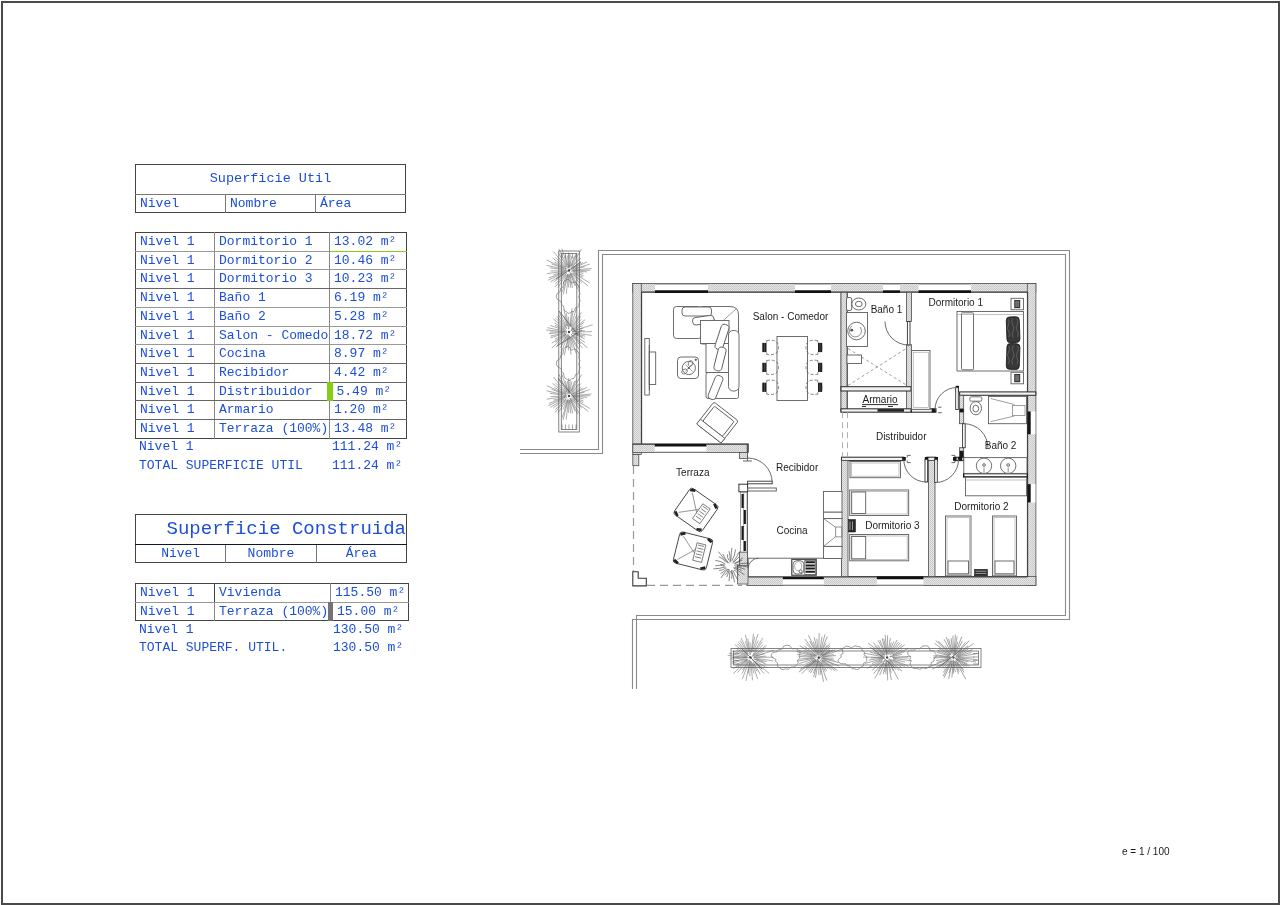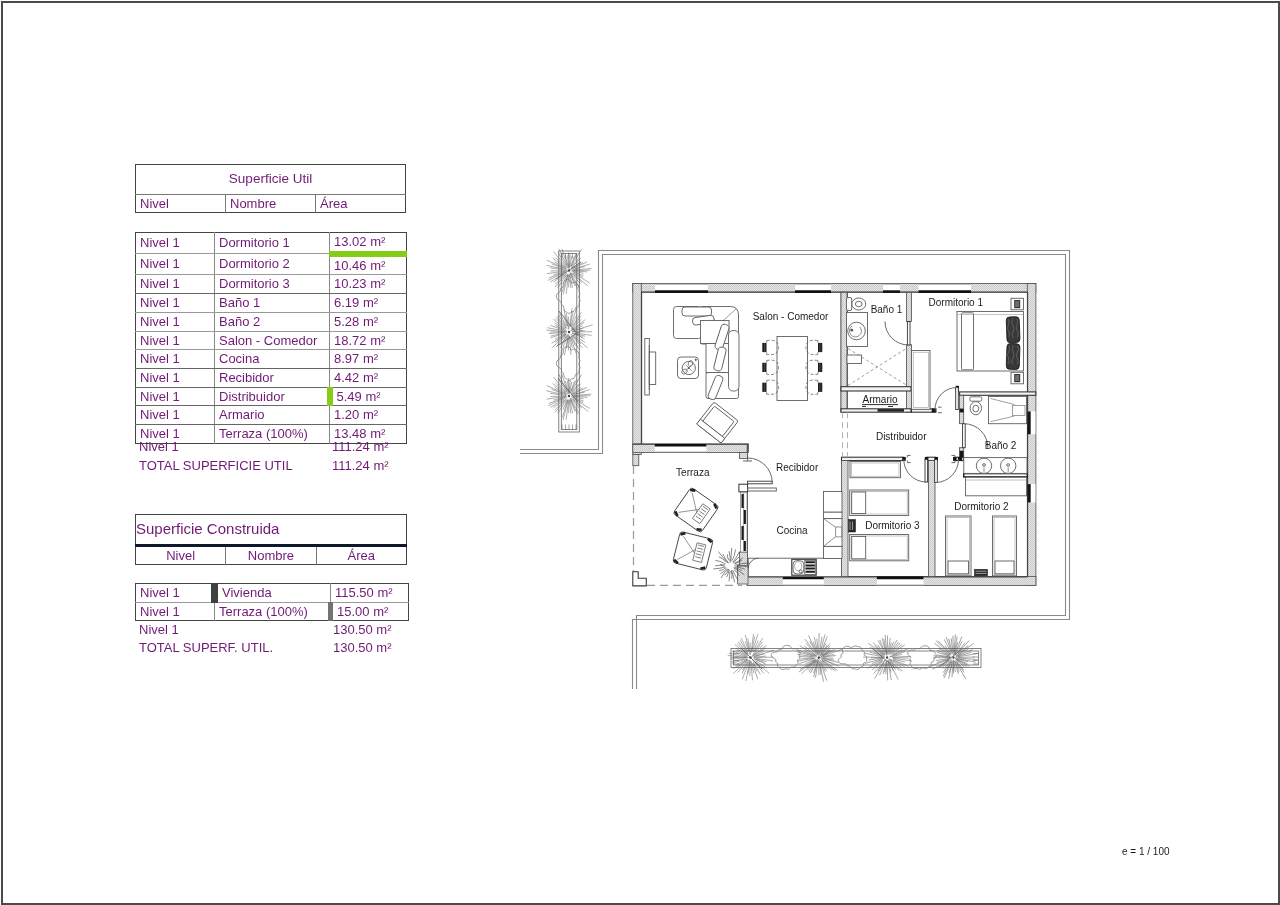--- a/index.html
+++ b/index.html
@@ -1,19 +1,19 @@
 <!DOCTYPE html>
 <html><head>
 <meta charset="utf-8">
 <style>
 html,body{margin:0;padding:0;background:#fff;}
 #page{position:relative;width:1280px;height:905px;background:#ffffff;overflow:hidden;will-change:transform;transform:translateZ(0);
   font-family:"Liberation Sans", sans-serif;color:#1c1c1c;}
 #frame{position:absolute;left:1px;top:1px;width:1275px;height:900px;border:2px solid #4a4a4a;}
-.tbl{position:absolute;font-size:13px;color:#701a75;}
+.tbl{position:absolute;font-size:13px;color:#1d4ed8;font-family:Liberation Mono, monospace;}
 .tbl table{border-collapse:collapse;table-layout:fixed;}
 .tbl td{box-sizing:border-box;padding:0 0 0 4px;height:17.7px;line-height:17.7px;overflow:hidden;white-space:nowrap;}
 svg text{font-family:"Liberation Sans",sans-serif;fill:#1c1c1c;}
 </style>
 </head>
 <body>
 <div id="page">
 
 <div id="frame"></div>
 
@@ -31,21 +31,21 @@
 </tbody>
       </table>
 </div>
 
 <div class="tbl" style="left:135px;top:232px;width:271px;">
 <table style="width:271px;border:1px solid #444;">
 <tbody>
           <tr>
             <td style="width:79px;border-bottom:1px solid #999;">Nivel 1</td>
             <td style="width:115px;border-left:1px solid #888;border-bottom:1px solid #999;">Dormitorio 1</td>
-            <td style="width:77px;border-left:1px solid #888;border-bottom:6px solid #84cc16;">13.02 m²</td>
+            <td style="width:77px;border-left:1px solid #888;border-bottom:1px solid #84cc16;">13.02 m²</td>
           </tr>
 <tr>
             <td style="border-bottom:1px solid #999;">Nivel 1</td>
             <td style="border-left:1px solid #888;border-bottom:1px solid #999;">Dormitorio 2</td>
             <td style="border-left:1px solid #888;border-bottom:1px solid #999;">10.46 m²</td>
           </tr>
 <tr>
             <td style="border-bottom:1px solid #666;">Nivel 1</td>
             <td style="border-left:1px solid #888;border-bottom:1px solid #666;">Dormitorio 3</td>
             <td style="border-left:1px solid #888;border-bottom:1px solid #666;margin-left:20px;">10.23 m²</td>
@@ -96,37 +96,37 @@
 <div style="position:absolute;left:4px;top:206px;line-height:17.7px;">Nivel 1</div>
 <div style="position:absolute;left:197px;top:206px;line-height:17.7px;">111.24 m²</div>
 <div style="position:absolute;left:4px;top:224.5px;line-height:17.7px;">TOTAL SUPERFICIE UTIL</div>
 <div style="position:absolute;left:197px;top:224.5px;line-height:17.7px;">111.24 m²</div>
 </div>
 
 <div class="tbl" style="left:135px;top:514px;width:272px;">
 <table style="width:272px;border:1px solid #444;">
 <tbody>
           <tr>
-            <td colspan="3" style="text-align:left;font-size:15px;height:28.5px;line-height:28.5px;border-bottom:3px solid #0f172a;padding:0;">Superficie Construida</td>
+            <td colspan="3" style="text-align:right;font-size:19px;height:28.5px;line-height:28.5px;border-bottom:1px solid #0f172a;padding:0;">Superficie Construida</td>
           </tr>
 <tr>
 <td style="width:79px;text-align:center;padding:0;">Nivel</td>
 <td style="width:116px;text-align:center;padding:0;border-left:1px solid #777;">Nombre</td>
 <td style="width:78px;text-align:center;padding:0;border-left:1px solid #777;">Área</td>
 </tr>
 </tbody>
       </table>
 </div>
 
 <div class="tbl" style="left:135px;top:583px;width:272px;">
 <table style="width:272px;border:1px solid #444;">
 <tbody>
           <tr>
             <td style="width:79px;border-bottom:1px solid #999;">Nivel 1</td>
-            <td style="width:116px;border-left:7px solid #404040;border-bottom:1px solid #999;">Vivienda</td>
+            <td style="width:116px;border-left:1px solid #404040;border-bottom:1px solid #999;">Vivienda</td>
             <td style="width:78px;border-left:1px solid #888;border-bottom:1px solid #999;">115.50 m²</td>
           </tr>
 <tr>
             <td>Nivel 1</td>
             <td style="border-left:1px solid #888;">Terraza (100%)</td>
             <td style="border-left:5px solid #737373;">15.00 m²</td>
           </tr>
 </tbody>
       </table>
 

